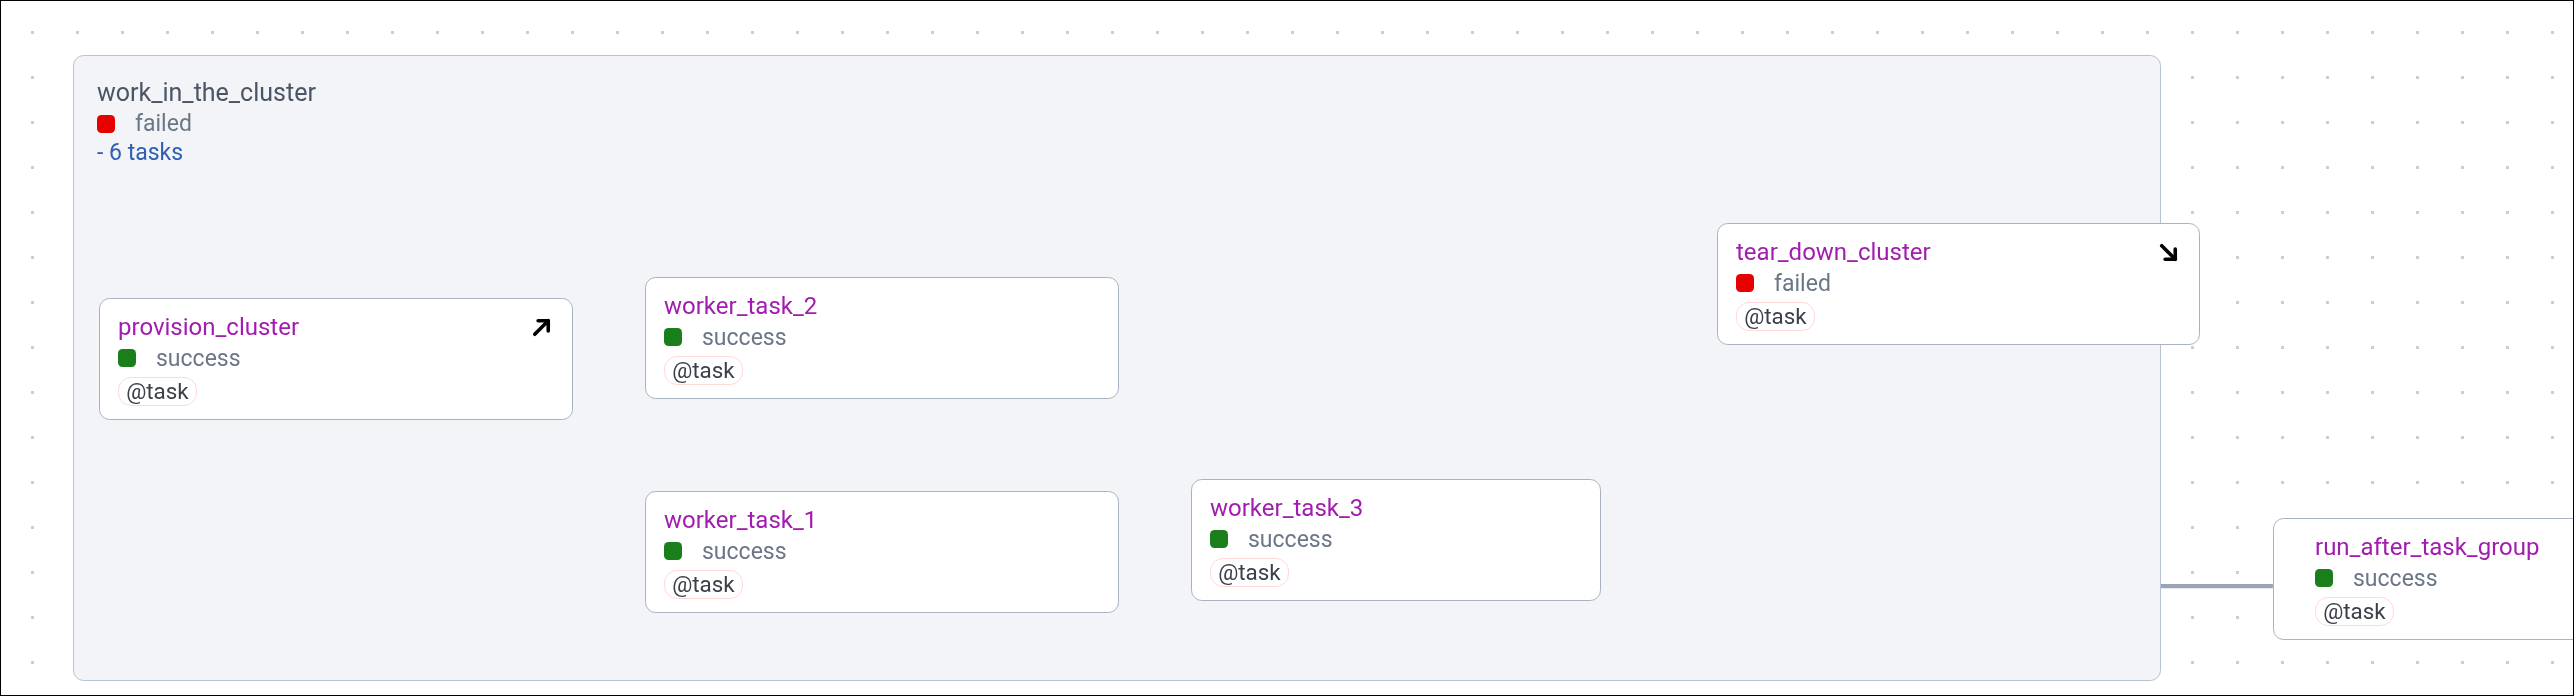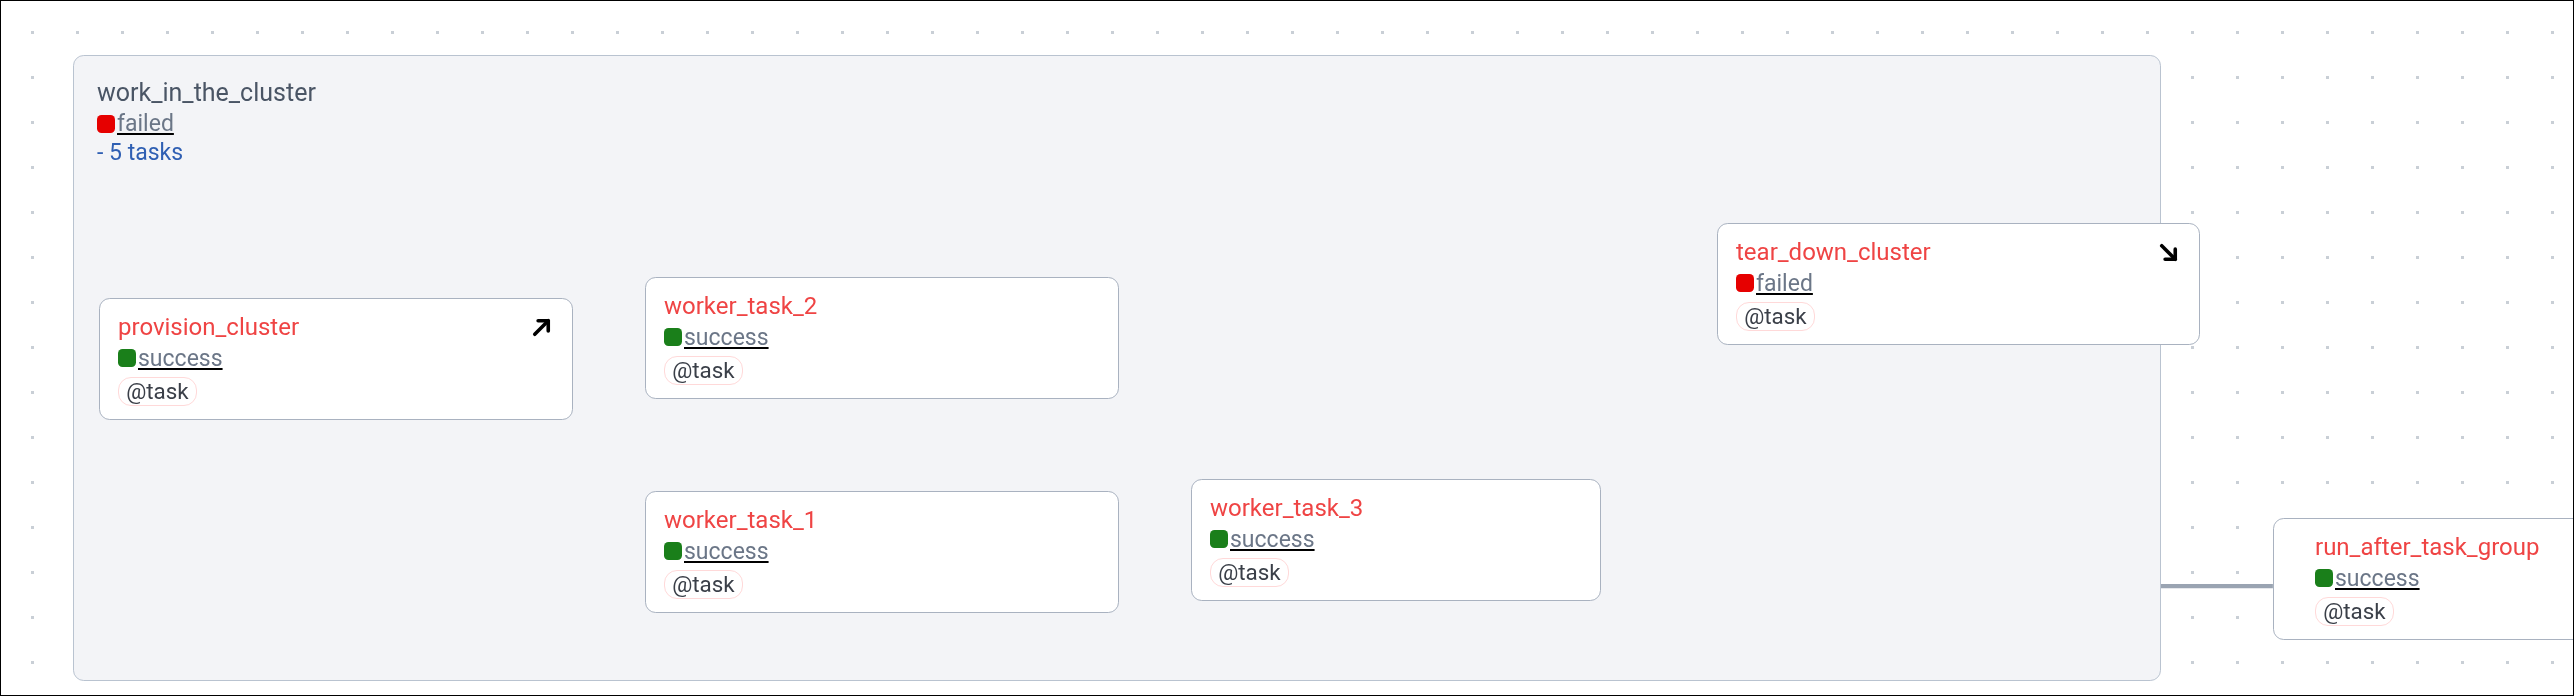--- a/index.html
+++ b/index.html
@@ -39,24 +39,23 @@
     padding: 21.5px 23px 14.3px 23px;
   }
   .group-title {
     font-size: 25px;
     color: #4a5565;
     margin-bottom: 3.6px;
   }
   .group-status-line, .node-status-line {
     display: flex;
     align-items: center;
-    gap: 2px;
+    gap: 20px;
     font-size: 23px;
     margin-top: 1.8px;
-    text-decoration: underline;
   }
   .status-chip {
     width: 18px;
     height: 18px;
     border-radius: 4.5px;
     display: inline-block;
     flex-shrink: 0;
   }
   .status-success { background: #1a7f1a; }
   .status-failed  { background: #e60000; }
@@ -69,21 +68,21 @@
   .node {
     position: absolute;
     background: #fff;
     border: 0.9px solid #a9b2c0;
     border-radius: 10.7px;
     box-sizing: border-box;
     padding: 14.3px 18px 12.5px 18px;
   }
   .node-title {
     font-size: 24px;
-    color: #ef4444;
+    color: #a21caf;
     margin-bottom: 3.6px;
   }
   .node-tag {
     display: inline-block;
     background: #fff;
     border: 1.8px solid #ffd9d9;
     border-radius: 13px;
     padding: 0 7.2px;
     font-size: 22.4px;
     color: #3a3f48;
@@ -143,21 +142,21 @@
     <path class="edge edge-thick" d="M 1860 654  L 2540 654"></path>
     <circle class="edge-dot" cx="2180" cy="654" r="11"></circle>
   </svg>
 
   <div class="group">
     <div class="group-title">work_in_the_cluster</div>
     <div class="group-status-line">
       <span class="status-chip status-failed"></span>
       <span class="status-text">failed</span>
     </div>
-    <div class="group-tasks-line">- 5 tasks</div>
+    <div class="group-tasks-line">- 6 tasks</div>
   </div>
 
   <div class="node" style="left:98px; top:297px; width:474px;">
     <div class="node-title">provision_cluster</div>
     <div class="node-status-line">
       <span class="status-chip status-success"></span>
       <span class="status-text">success</span>
     </div>
     <span class="node-tag">@task</span>
     <span class="corner-icon">

